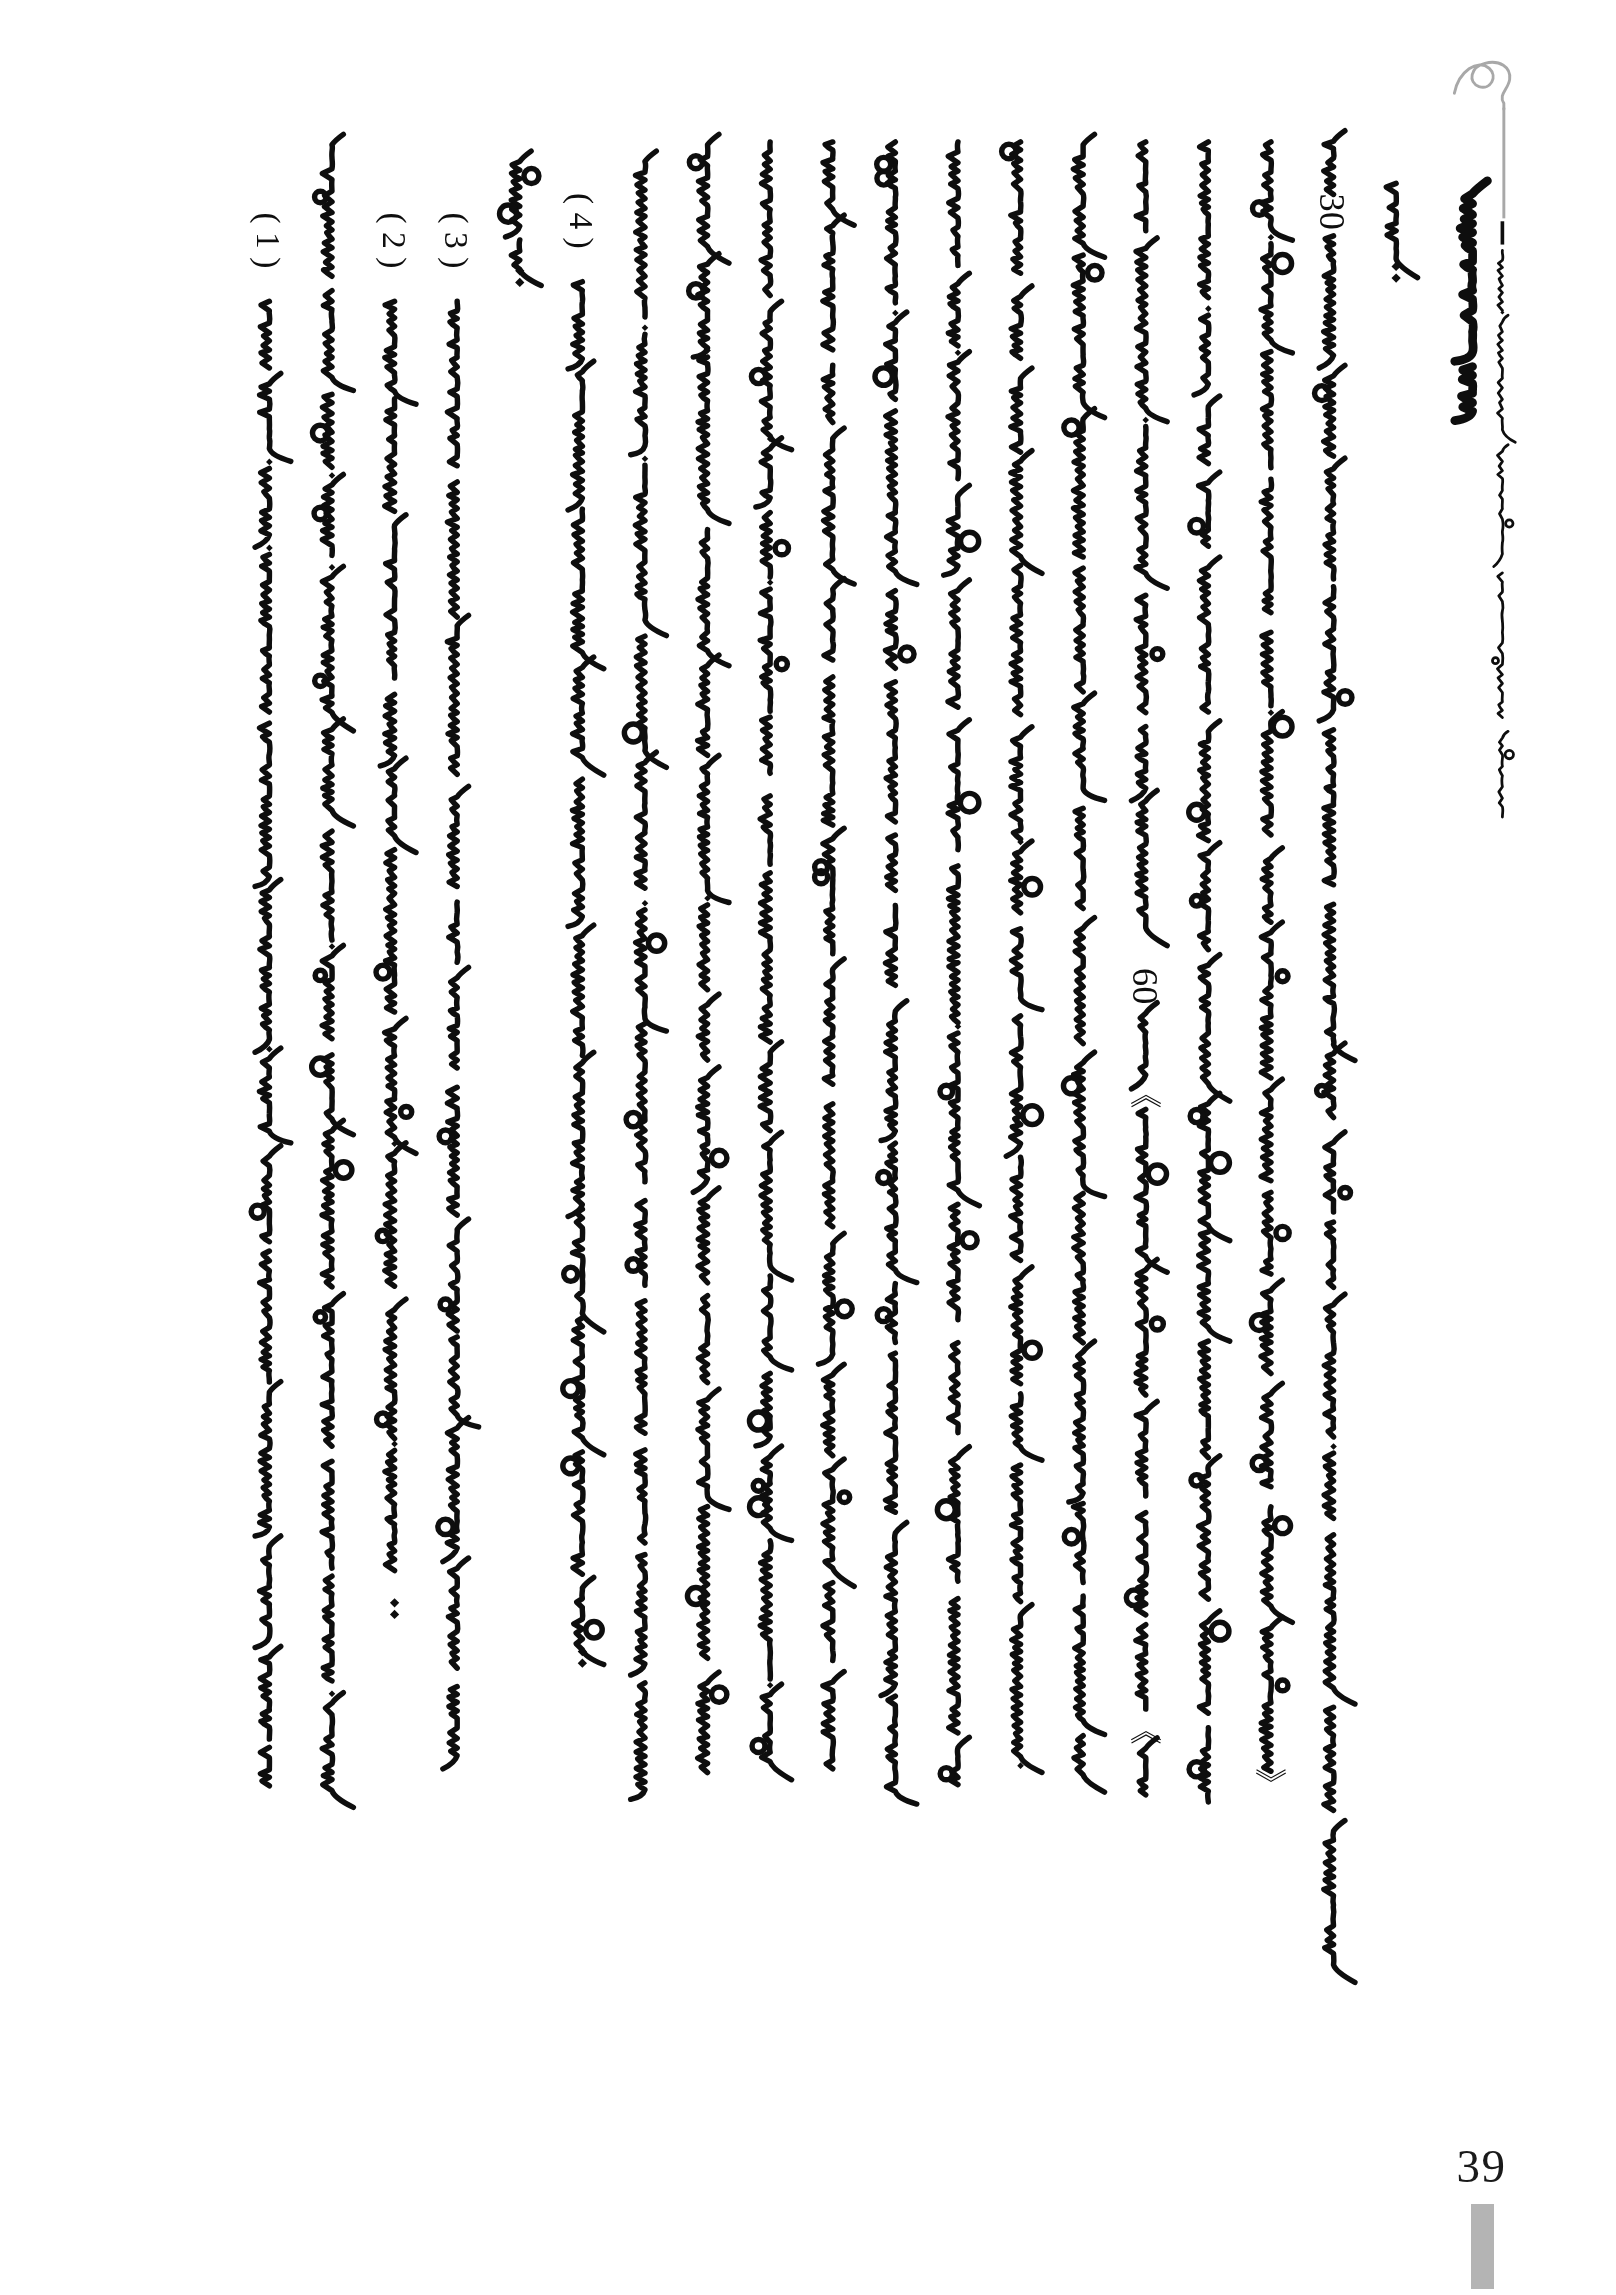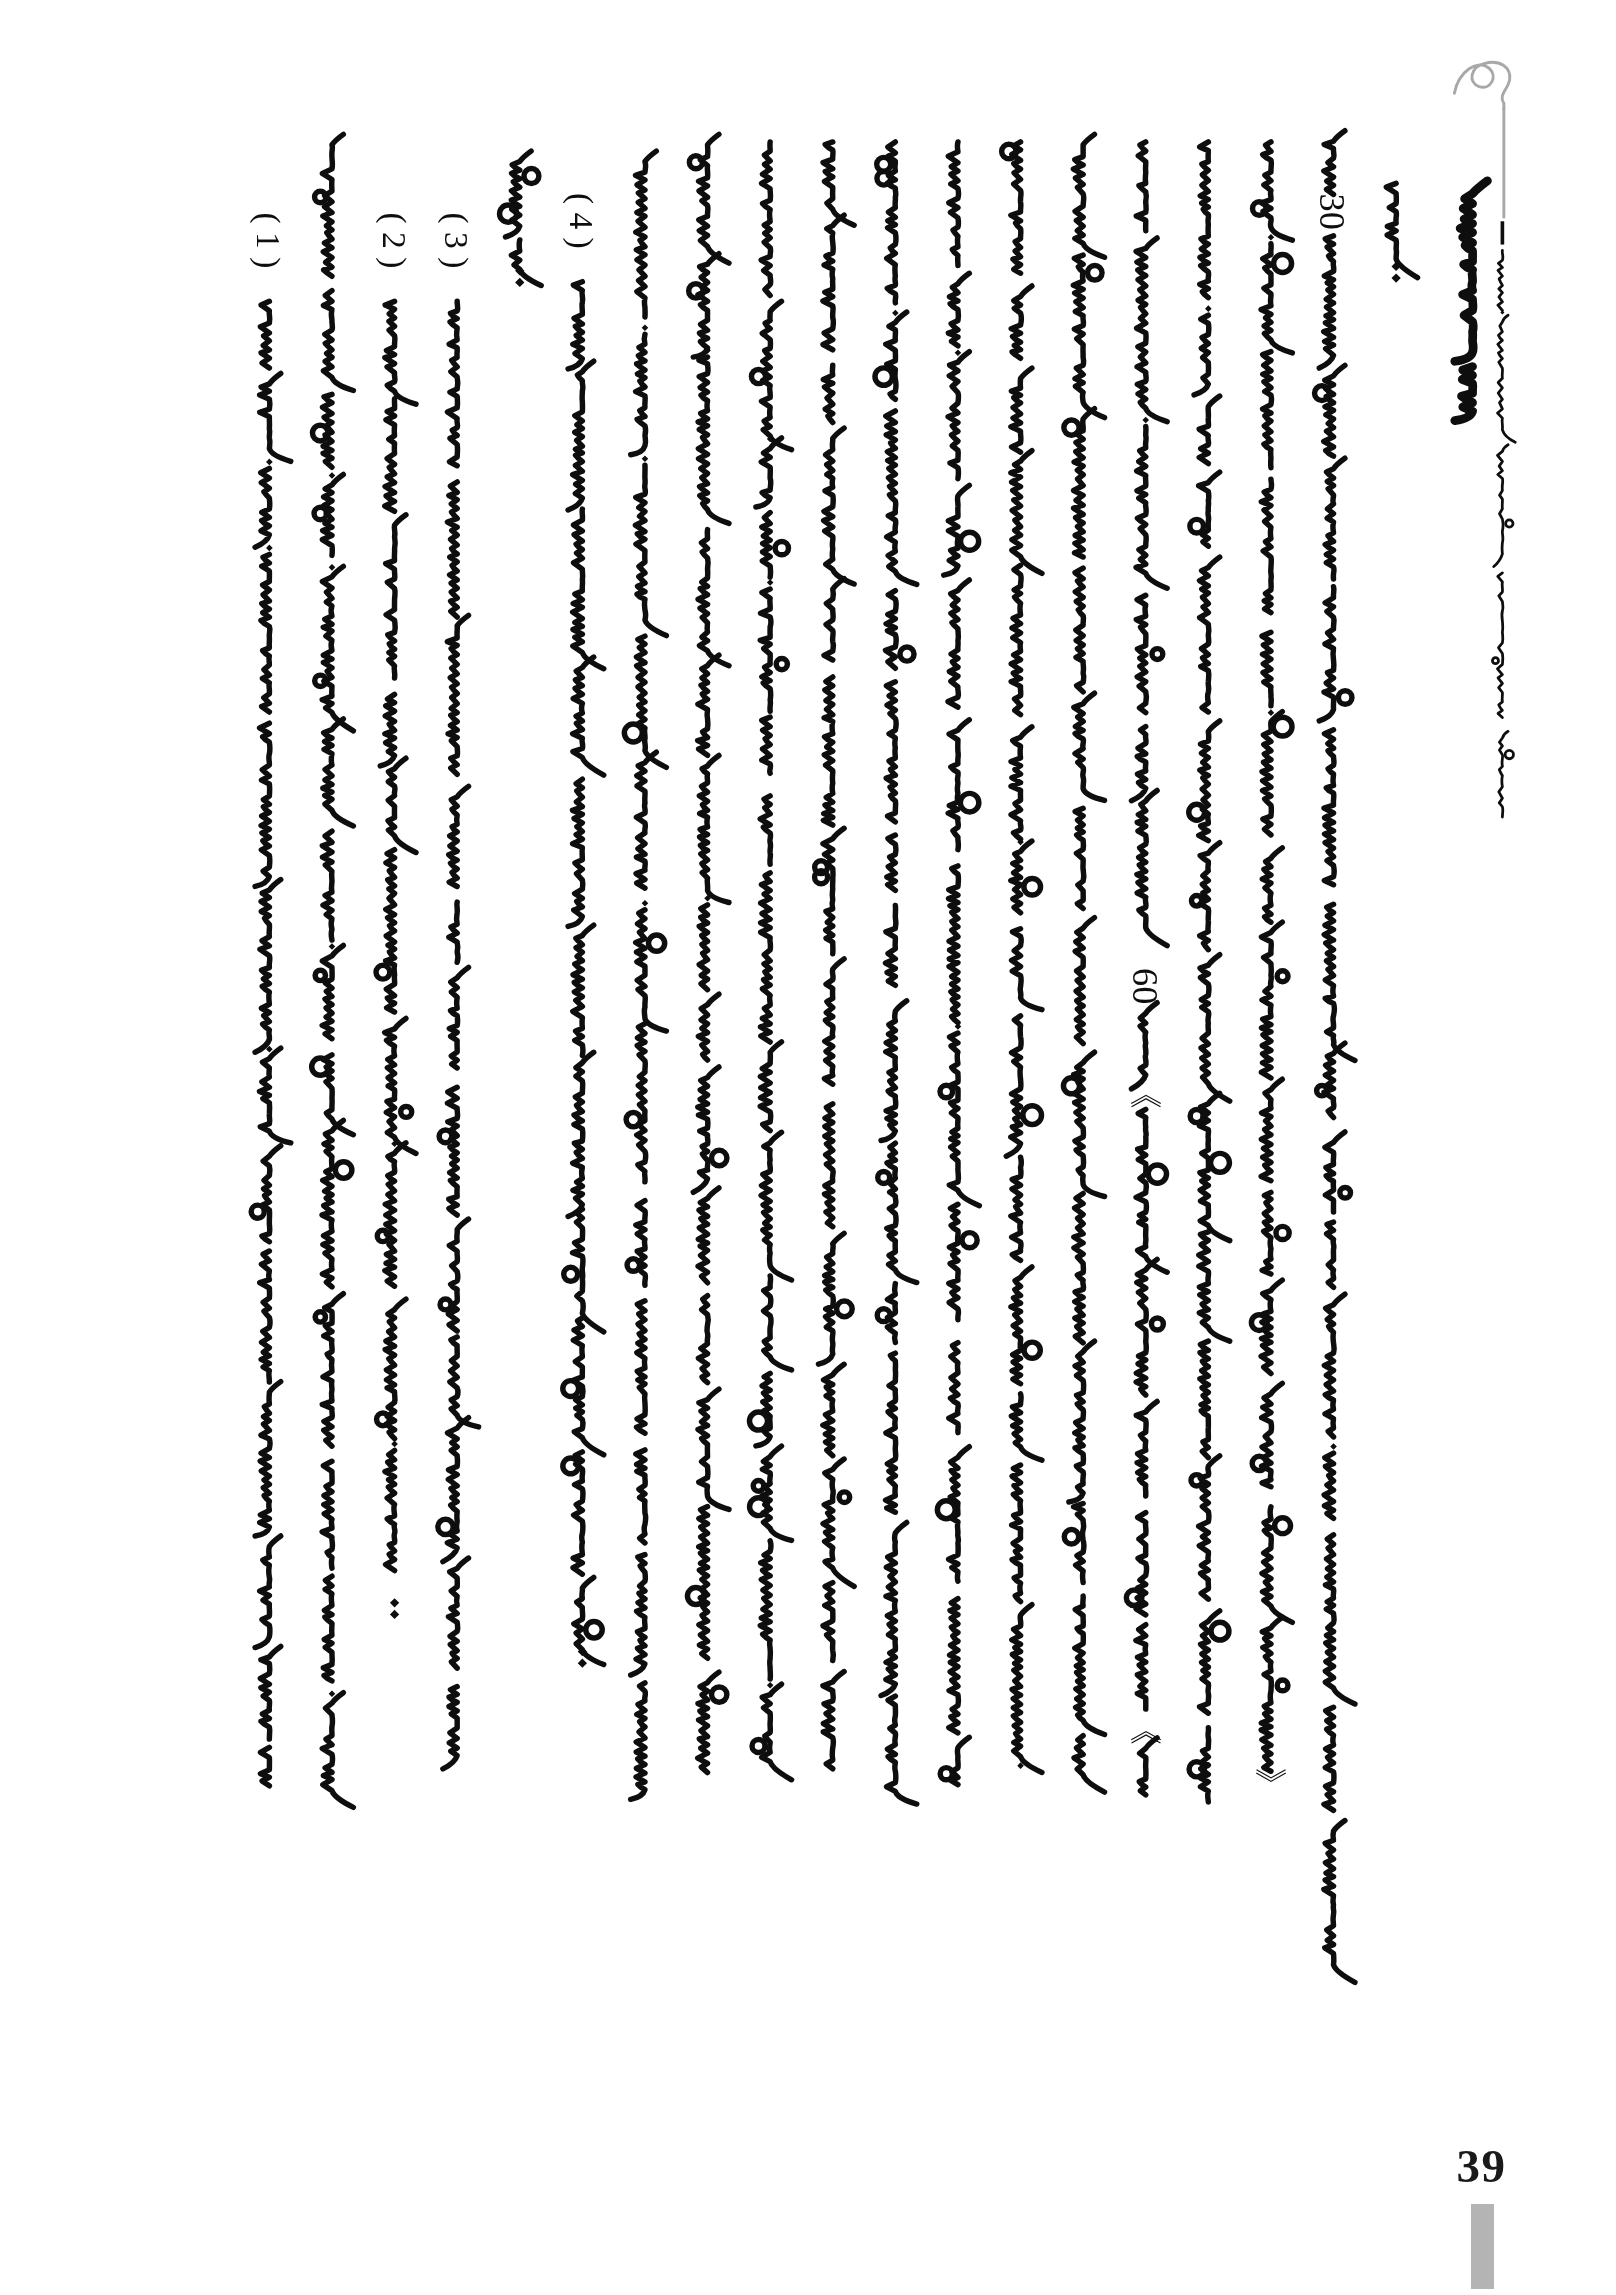--- a/index.html
+++ b/index.html
@@ -1,20 +1,20 @@
 <!DOCTYPE html>
 <html style="font-size:11.6px"><head>
 <meta charset="utf-8">
 <style>
   html,body{margin:0;padding:0;background:#e8e8e8;}
   .page{position:relative;width:1616px;height:2295px;background:#ffffff;overflow:hidden;
         font-family:"Liberation Serif", serif;}
   #sc{position:absolute;left:0;top:0;}
   .page-number{position:absolute;left:1451px;top:2139px;width:61px;text-align:center;
-     font-size:47px;color:#1a1a1a;letter-spacing:1.5px;font-family:"Liberation Serif",serif;font-weight:bold;}
+     font-size:47px;color:#1a1a1a;letter-spacing:1.5px;font-family:"Liberation Serif",serif;}
   .page-bar{position:absolute;left:1471px;top:2204px;width:22.6px;height:85px;}
 </style>
 </head>
 <body>
 
 <div class="page">
   <svg id="sc" width="1616" height="2295" viewBox="0 0 2220 3153">
       <g>
         <g>
           <text transform="translate(353.44 292) rotate(90)" font-size="46" font-family="&quot;Liberation Serif&quot;, serif" fill="#0e0e0e">( 1 )</text>

